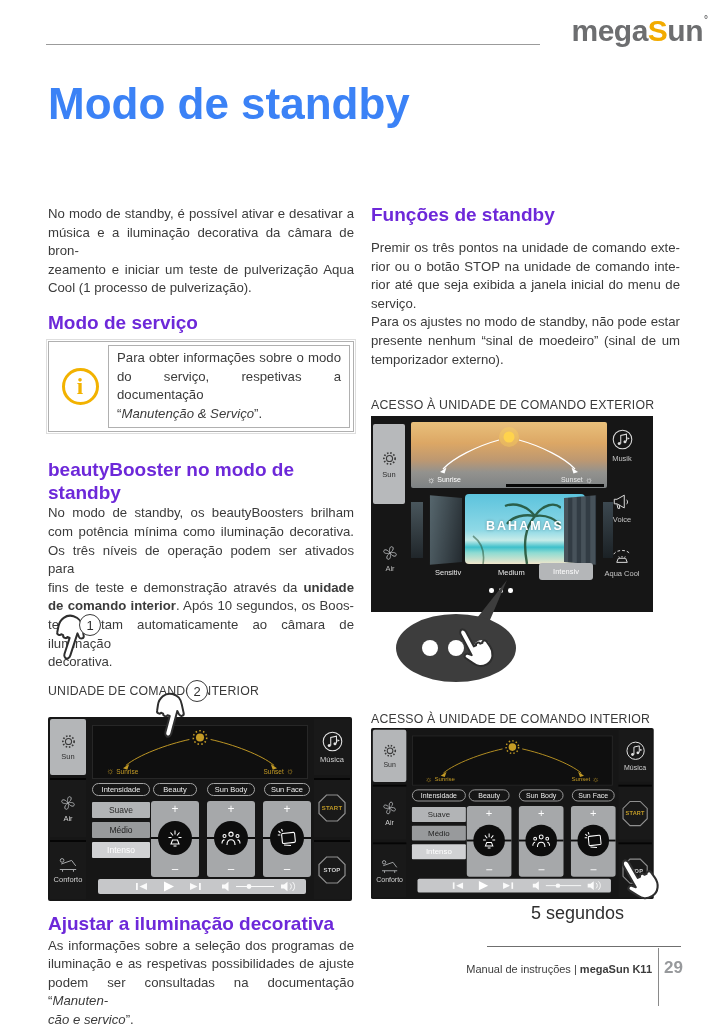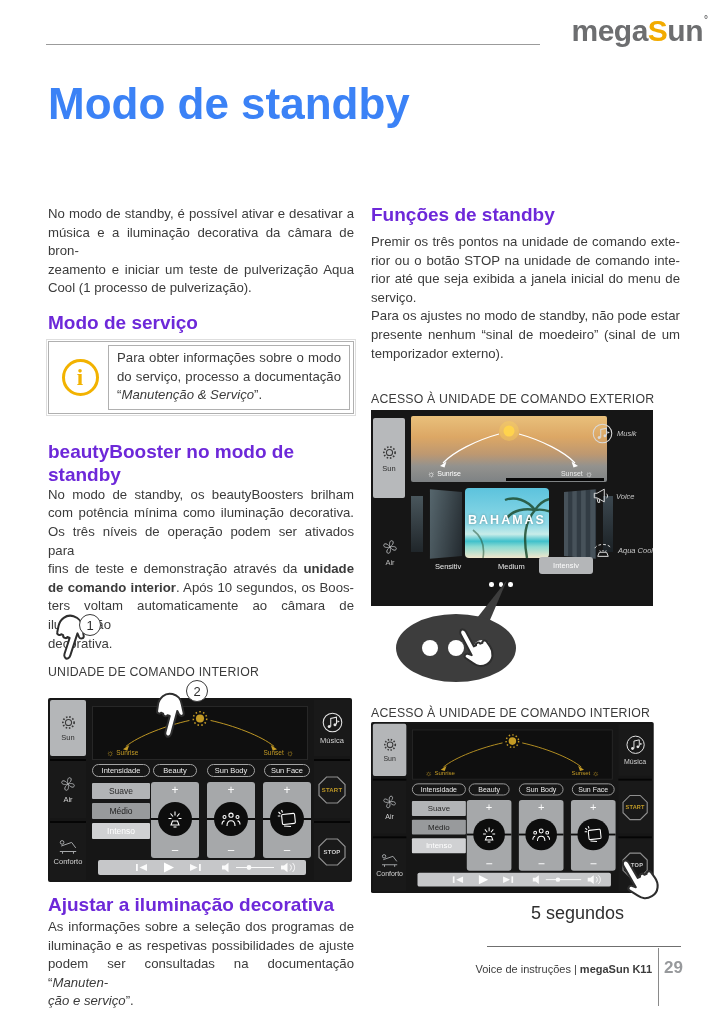--- a/index.html
+++ b/index.html
@@ -93,37 +93,37 @@
               background:linear-gradient(180deg,#e9c07b 0%,#dca765 32%,#bd9871 58%,#93928e 76%,#7e8284 100%); }
   .ep-sunlabel { position:absolute; bottom:5px; font-size:7px; color:#fff; display:flex; gap:2px; align-items:center; }
   .ep-sunrise { left:16px; } .ep-sunset { right:14px; opacity:.8; }
   .ep-glyph { font-size:9px; line-height:6px; }
   .ep-progress { position:absolute; right:3px; bottom:1px; width:98px; height:3.5px; background:#070707; }
 
   .ep-card { position:absolute; }
   .ep-card-l2 { left:40px; top:86px; width:12px; height:56px; background:linear-gradient(#49565c,#20262a); }
   .ep-card-l1 { left:55px; top:82px; width:36px; height:64px; background:linear-gradient(100deg,#56666d,#232a2f);
                 transform:perspective(260px) rotateY(35deg); transform-origin:right center; }
-  .ep-card-c  { left:94px; top:78px; width:84px; height:70px; border-radius:4px; overflow:hidden;
+  .ep-card-c  { left:94px; top:78px; width:120px; height:70px; border-radius:4px; overflow:hidden;
                 background:linear-gradient(180deg,#5cc3dd 0%,#8fd9e6 52%,#c8ece9 66%,#3fc0cb 76%,#8edbd2 84%,#f0e6cc 100%); }
   .ep-card-title { position:absolute; left:0; right:0; top:25px; text-align:center; color:#fff; font-weight:bold;
                    font-size:12.5px; letter-spacing:2px; text-shadow:0 0 3px rgba(0,0,0,.35); }
   .ep-card-r1 { left:193px; top:82px; width:36px; height:64px;
                 background:repeating-linear-gradient(90deg,#47525a 0 5px,#323c44 5px 10px);
                 transform:perspective(260px) rotateY(-35deg); transform-origin:left center; }
   .ep-card-r2 { left:232px; top:86px; width:10px; height:56px; background:linear-gradient(#3c4850,#1b2125); }
 
   .ep-lv { position:absolute; top:152px; color:#e8e8e8; font-size:7.5px; }
   .ep-lv-sens { left:64px; } .ep-lv-med { left:127px; }
   .ep-lv-btn { position:absolute; left:168px; top:147px; width:54px; height:17px; background:#b4b6b8; border-radius:3px;
                color:#fdfdfd; font-size:7.5px; display:flex; align-items:center; justify-content:center; }
   .ep-dots { position:absolute; left:118px; top:172px; display:flex; gap:5px; }
   .ep-dot { width:4.5px; height:4.5px; border-radius:50%; background:#fff; }
 
-  .ep-rgroup { position:absolute; right:0; width:62px; display:flex; flex-direction:row; align-items:center; gap:3px; color:#d4d4d4;font-style:italic; }
+  .ep-rgroup { position:absolute; right:0; width:62px; display:flex; flex-direction:column; align-items:center; gap:3px; color:#d4d4d4; }
   .ep-rgroup .lab { font-size:7.5px; color:#c6c6c6; }
   .ep-musik { top:12px; } .ep-voice { top:76px; } .ep-aqua { top:130px; }
 
   
   .marker { position:absolute; width:22px; height:22px; border:1.6px solid #3a3a3a; border-radius:50%; background:#fff;
             color:#2e2e2e; font-size:13px; display:flex; align-items:center; justify-content:center; z-index:7; }
   .hand { position:absolute; z-index:6; }
   .bubble-svg { position:absolute; left:392px; top:572px; z-index:4; }
   .seconds { position:absolute; left:531px; top:903px; font-size:18px; color:#2e2e2e; }
 
@@ -158,21 +158,21 @@
       </div>
 
     <h2 class="h2" style="margin-top:13px;">Modo de serviço</h2>
 
     <div class="infobox">
       <div class="info-icon-cell">
         <div class="info-icon">i</div>
       </div>
       <div class="info-text para">
           <div class="jline"><span>Para obter informações sobre o modo</span></div>
-          <div class="jline"><span>do serviço, processo a documentação</span></div>
+          <div class="jline"><span>do serviço, respetivas a documentação</span></div>
           <div class="jline last"><span>“</span><span class="seg-i">Manutenção &amp; Serviço</span><span>”.</span></div>
         </div>
     </div>
 
     <h2 class="h2" style="margin-top:26px;">beautyBooster no modo de
 standby</h2>
     <div class="para" style="margin-top:0;">
         <div class="jline"><span>No modo de standby, os beautyBoosters brilham</span></div>
         <div class="jline"><span>com potência mínima como iluminação decorativa.</span></div>
         <div class="jline"><span>Os três níveis de operação podem ser ativados para</span></div>
@@ -361,21 +361,21 @@
     <div class="para" style="margin-top:2px;">
         <div class="jline"><span>As informações sobre a seleção dos programas de</span></div>
         <div class="jline"><span>iluminação e as respetivas possibilidades de ajuste</span></div>
         <div class="jline"><span>podem ser consultadas na documentação “</span><span class="seg-i">Manuten-</span></div>
         <div class="jline last"><span class="seg-i">ção e serviço</span><span>”.</span></div>
       </div>
   </div>
 
   <div class="col col-right">
     <h2 class="h2">Funções de standby</h2>
-    <div class="para" style="margin-top:7px;">
+    <div class="para" style="margin-top:13px;">
         <div class="jline"><span>Premir os três pontos na unidade de comando exte-</span></div>
         <div class="jline"><span>rior ou o botão STOP na unidade de comando inte-</span></div>
         <div class="jline"><span>rior até que seja exibida a janela inicial do menu de</span></div>
         <div class="jline last"><span>serviço.</span></div>
       </div>
     <div class="para">
         <div class="jline"><span>Para os ajustes no modo de standby, não pode estar</span></div>
         <div class="jline"><span>presente nenhum “sinal de moedeiro” (sinal de um</span></div>
         <div class="jline last"><span>temporizador externo).</span></div>
       </div>
@@ -690,17 +690,17 @@
   </div>
 
   <div class="hand" style="left:618px; top:852px; transform:rotate(-30deg);">
     <svg width="42" height="55" viewBox="0 0 28 36">
         <path d="M11.2 2.2c1.5 0 2.6 1.2 2.6 2.8v11.6l1.7.15c.2-1.6 3.1-1.5 3.2.3l1.6.2c.3-1.4 2.9-1.2 3 .5l.5 4.4c.5 4.5-2.4 9.8-7.9 9.8-4.4 0-6.3-1.7-8.1-5.3l-2.9-5.6c-.9-1.7 1.5-3.1 2.8-1.8l1.9 2.1V5c0-1.7 1-2.8 2.6-2.8z" fill="#fff" stroke="#2e2e2e" stroke-width="1.4" stroke-linejoin="round"></path>
       </svg>
   </div>
   <div class="seconds">5 segundos</div>
 
   <div class="footer-rule"></div>
-  <div class="footer-text"><span>Voice de instruções |</span> <b>megaSun K11</b></div>
+  <div class="footer-text"><span>Manual de instruções |</span> <b>megaSun K11</b></div>
   <div class="footer-divider"></div>
   <div class="footer-page">29</div>
 
 </div>
 
 </body></html>

